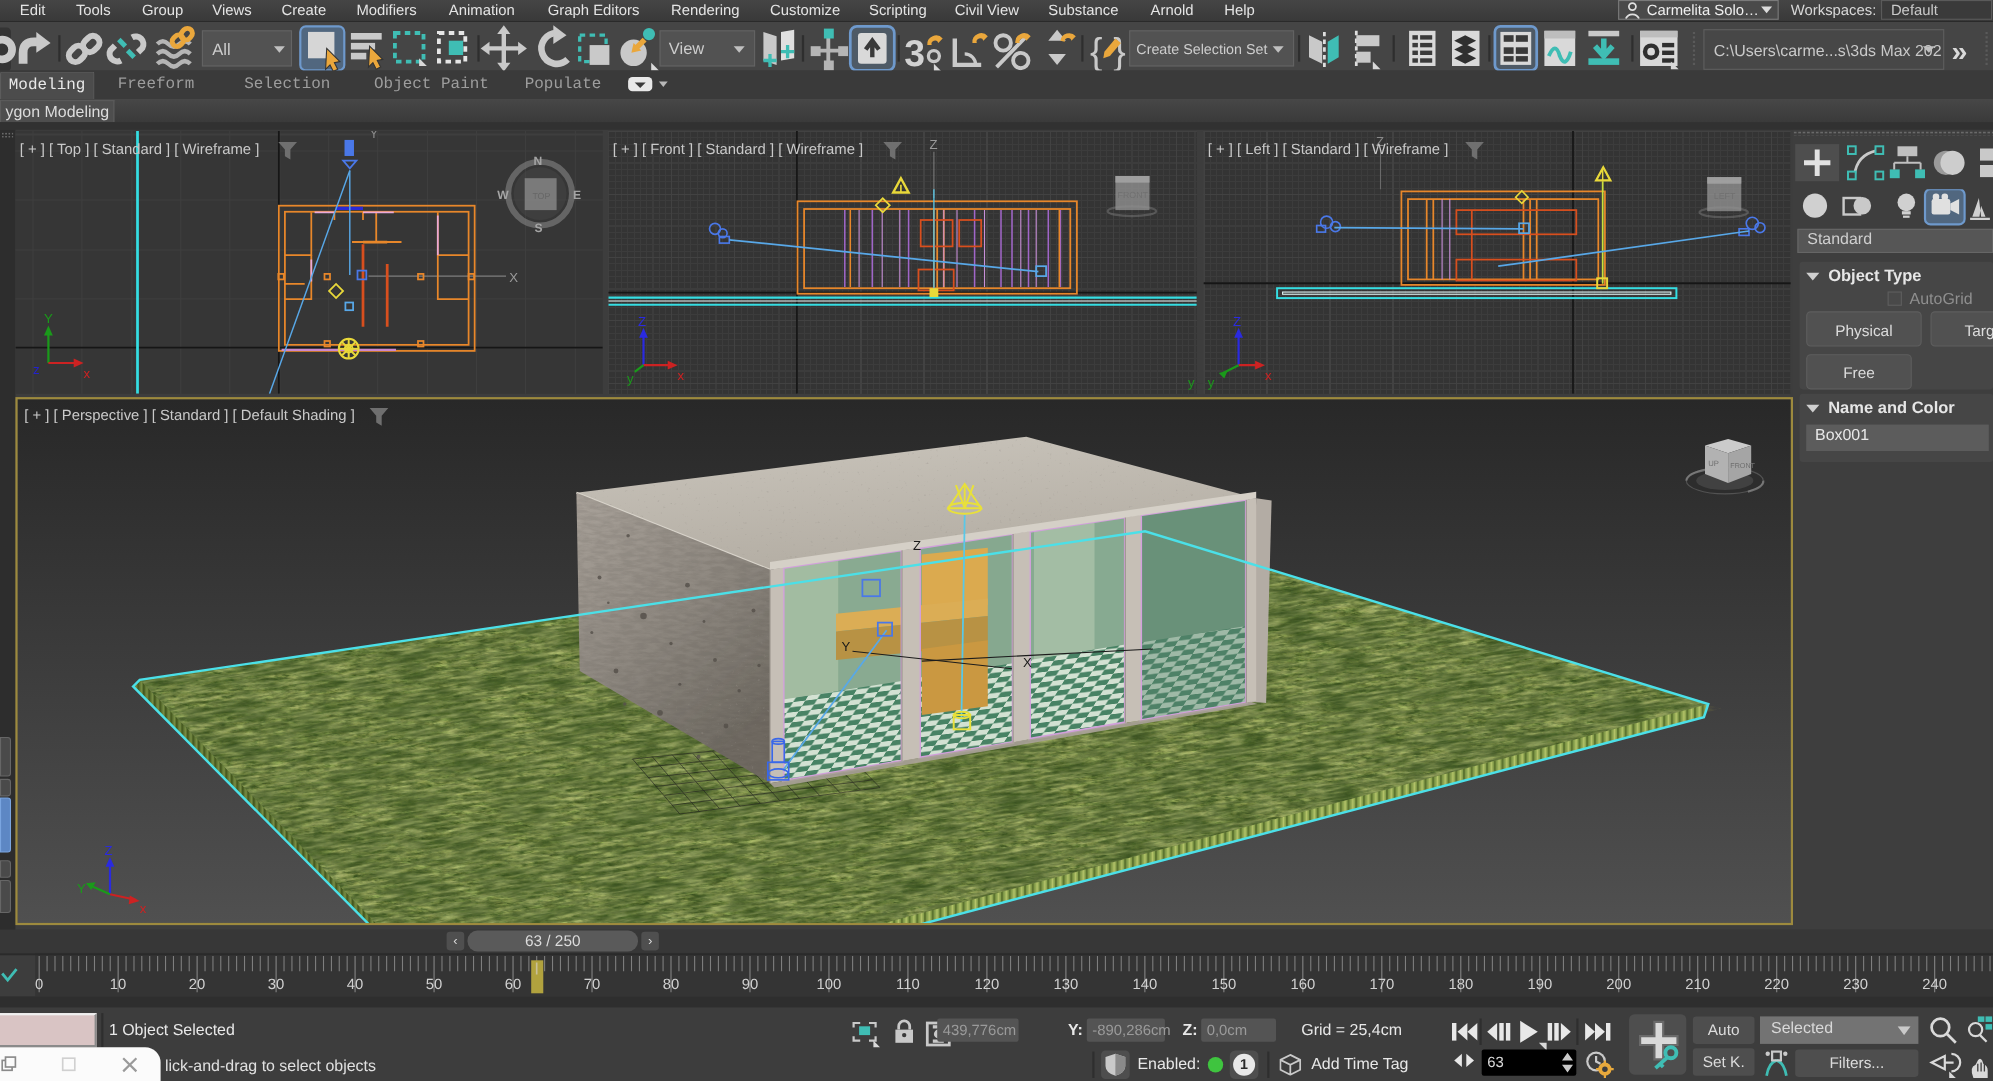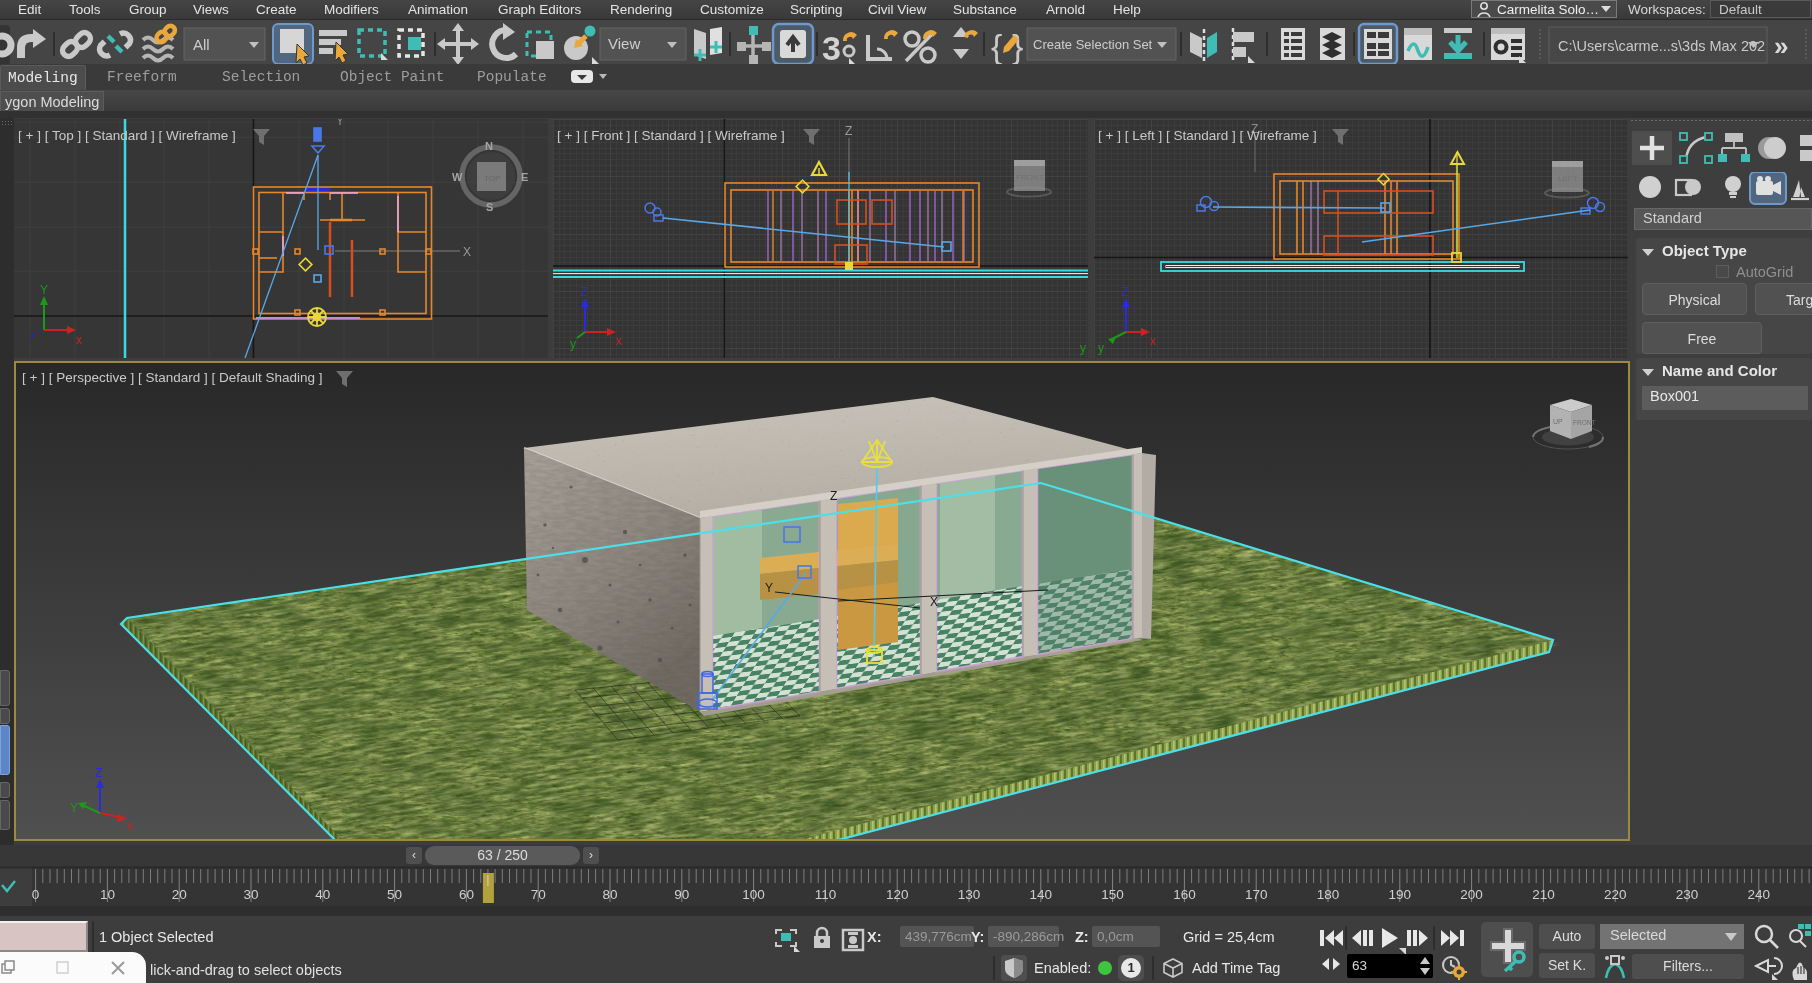--- a/index.html
+++ b/index.html
@@ -776,21 +776,21 @@
         <path d="M163 25 l6 -17 l2 17 z m12 0 l-4 -10 l-1.5 10 z" fill="#d0d0d0"></path>
         <path d="M161 27 l18 0" stroke="#d0d0d0" stroke-width="2.2"></path>
       </svg>
       <div style="position:absolute;left:4px;top:90px;width:178px;height:22px;background:#565656;border:1px solid #666;color:#cfcfcf;font-size:14.5px;padding:1px 0 0 8px">Standard</div>
       <div style="position:absolute;left:6px;top:120px;width:176px;height:116px;background:#464646;border-radius:3px"></div>
       <div style="position:absolute;left:12px;top:124px;color:#e6e6e6;font-size:15px;font-weight:bold"><span style="display:inline-block;width:0;height:0;border-left:6px solid transparent;border-right:6px solid transparent;border-top:7px solid #cfcfcf;margin-right:8px"></span>Object Type</div>
       <div style="position:absolute;left:86px;top:147px;width:13px;height:13px;background:#494949;border:1px solid #5e5e5e"></div>
       <div style="position:absolute;left:106px;top:146px;color:#8f8f8f;font-size:14.5px">AutoGrid</div>
       <div class="btn" style="left:12px;top:165px;width:105px;height:32px;line-height:32px;background:#515151;border:1px solid #5e5e5e;border-radius:4px">Physical</div>
       <div class="btn" style="left:125px;top:165px;width:105px;height:32px;line-height:32px;background:#515151;border:1px solid #5e5e5e;border-radius:4px;text-align:left;padding-left:30px">Targ</div>
-      <div class="btn" style="left:12px;top:204px;width:120px;height:32px;line-height:32px;background:#515151;border:1px solid #5e5e5e;border-radius:4px">Free</div>
+      <div class="btn" style="left:12px;top:204px;width:96px;height:32px;line-height:32px;background:#515151;border:1px solid #5e5e5e;border-radius:4px">Free</div>
       <div style="position:absolute;left:6px;top:240px;width:176px;height:62px;background:#464646;border-radius:3px"></div>
       <div style="position:absolute;left:12px;top:244px;color:#e6e6e6;font-size:15px;font-weight:bold"><span style="display:inline-block;width:0;height:0;border-left:6px solid transparent;border-right:6px solid transparent;border-top:7px solid #cfcfcf;margin-right:8px"></span>Name and Color</div>
       <div style="position:absolute;left:12px;top:268px;width:166px;height:24px;background:#5c5c5c;color:#e8e8e8;font-size:14.5px;padding:2px 0 0 8px">Box001</div>
     </div>
 
   <div class="abs" id="timeslider">
     <div class="btn" style="left:406px; top:2px; width:16px; height:17px; line-height:16px; font-size:12px">‹</div>
     <div class="btn" style="left:425px; top:1px; width:155px; height:19px; line-height:19px; background:#5a5a5a; border-radius:9px">63 / 250</div>
     <div class="btn" style="left:583px; top:2px; width:16px; height:17px; line-height:16px; font-size:12px">›</div>
   </div>
@@ -1101,21 +1101,21 @@
         <path d="M47 10 l0 -3 a5 5 0 0 1 10 0 l0 3" fill="none" stroke="#c9c9c9" stroke-width="2.5"></path>
         <circle cx="52" cy="15" r="2" fill="#3a3a3a"></circle>
         <rect x="73" y="4" width="20" height="20" fill="none" stroke="#c9c9c9" stroke-width="2.5"></rect>
         <circle cx="83" cy="14" r="4" fill="#c9c9c9"></circle>
         <g fill="#c9c9c9">
           <rect x="78" y="6" width="10" height="3"></rect>
           <rect x="78" y="19" width="10" height="3"></rect>
         </g>
       </svg>
       <div style="position:absolute;left:867px;top:13px;color:#e8e8e8;font-size:14.5px;font-weight:bold">X:</div>
-      <div class="fld" style="left:900px;top:10px;width:74px;height:21px;line-height:21px">439,776cm</div>
+      <div class="fld" style="left:852px;top:10px;width:74px;height:21px;line-height:21px">439,776cm</div>
       <div style="position:absolute;left:971px;top:13px;color:#e8e8e8;font-size:14.5px;font-weight:bold">Y:</div>
       <div class="fld" style="left:988px;top:10px;width:71px;height:21px;line-height:21px">-890,286cm</div>
       <div style="position:absolute;left:1075px;top:13px;color:#e8e8e8;font-size:14.5px;font-weight:bold">Z:</div>
       <div class="fld" style="left:1092px;top:10px;width:68px;height:21px;line-height:21px">0,0cm</div>
       <div style="position:absolute;left:1183px;top:13px;color:#e8e8e8;font-size:14.5px">Grid = 25,4cm</div>
       <div style="position:absolute;left:993px;top:40px;width:2px;height:24px;background:#2e2e2e"></div>
       <div style="position:absolute;left:1001px;top:39px;width:26px;height:26px;background:#4e4e4e;border-radius:4px"></div>
       <svg style="position:absolute;left:1004px;top:41px" width="20" height="22" viewBox="0 0 20 22">
         <path d="M10 1 L19 4 L19 12 Q19 18 10 21 Q1 18 1 12 L1 4 Z" fill="#c9c9c9"></path>
         <path d="M10 1 L19 4 L19 12 Q19 18 10 21 Z" fill="#8a8a8a"></path>

